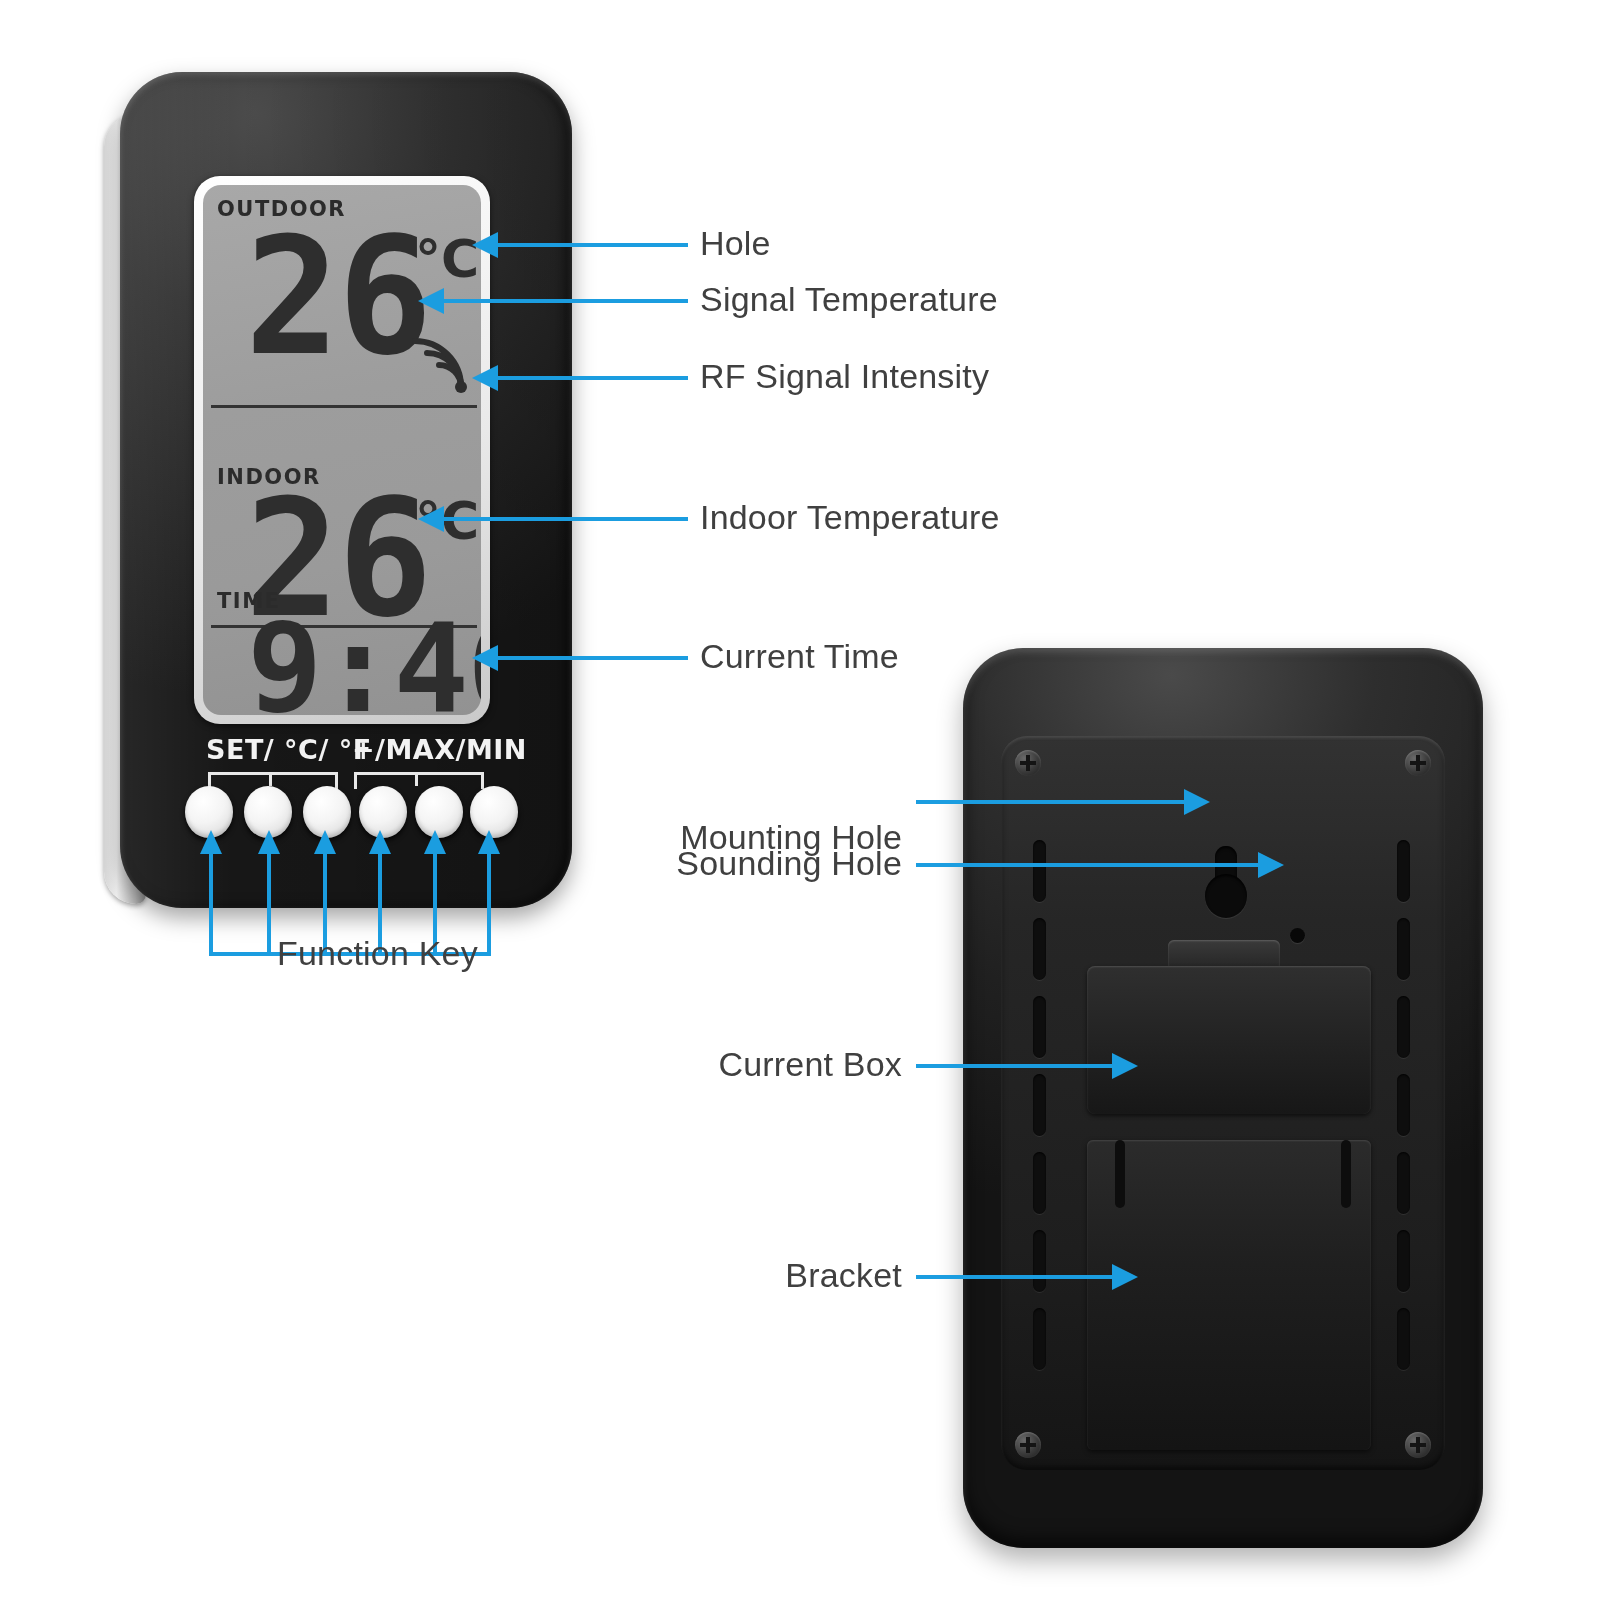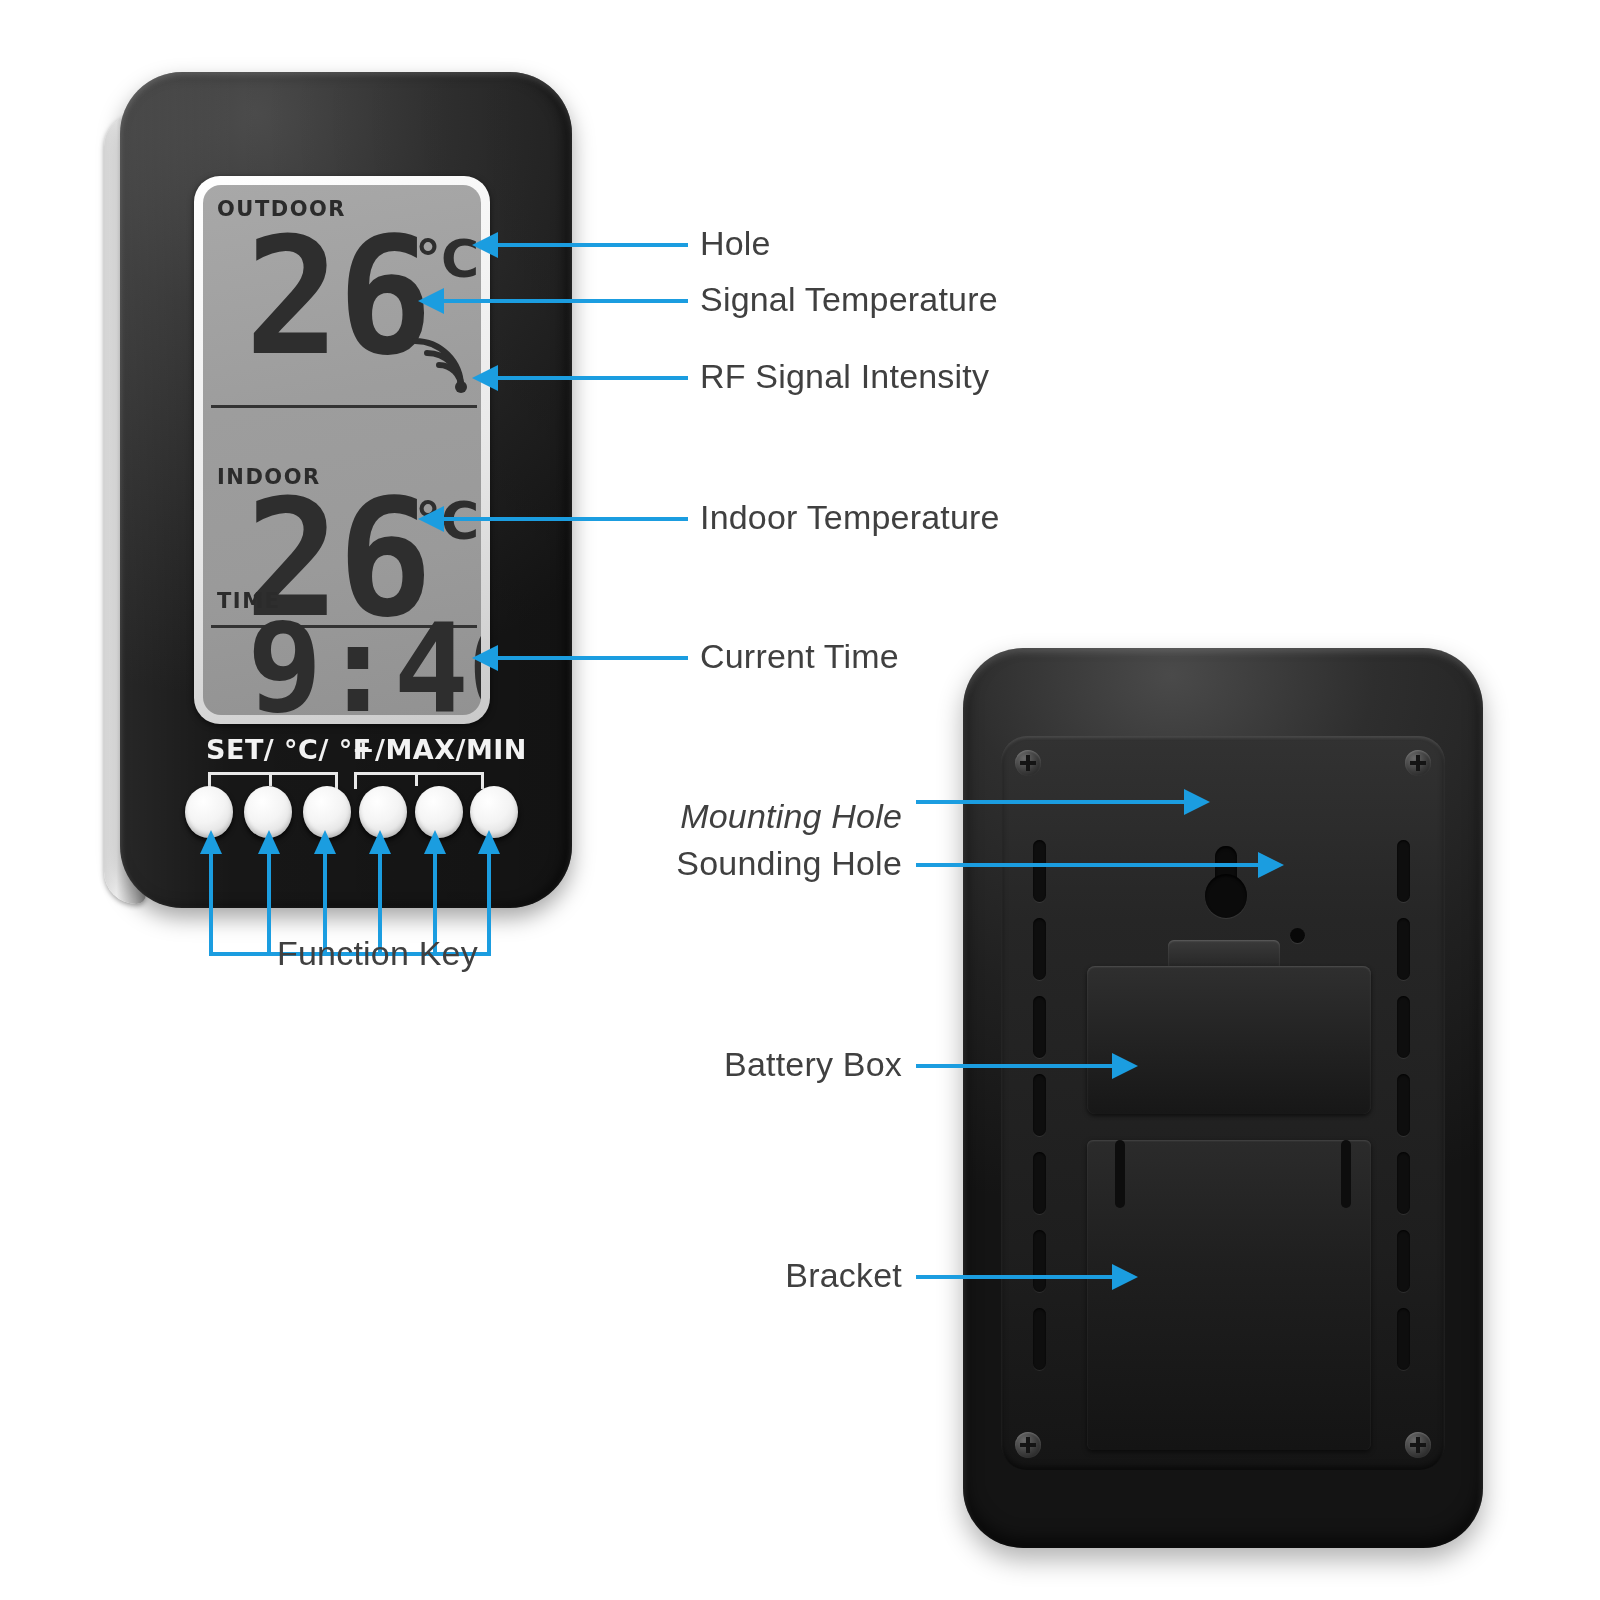--- a/index.html
+++ b/index.html
@@ -434,27 +434,27 @@
   </div>
 
   <div class="batt-tab" style="left:205px; top:292px; width:112px; height:34px;"></div>
   <div class="batt-cover" style="left:124px; top:318px; width:284px; height:148px;"></div>
 
   <div class="bracket" style="left:124px; top:492px; width:284px; height:310px;"></div>
   <div class="bracket-notch" style="left:152px; top:492px; height:68px;"></div>
   <div class="bracket-notch" style="left:378px; top:492px; height:68px;"></div>
 </div>
 
-<div class="callout-label right-align" style="left:672px; top:799px; width:230px;font-style:italic;">Mounting Hole</div>
+<div class="callout-label right-align" style="left:672px; top:820px; width:230px;">Mounting Hole</div>
 <div class="leader" style="left:916px; top:800px; width:268px;"></div>
 <div class="arrow-right" style="left:1184px; top:789px;"></div>
 
 <div class="callout-label right-align" style="left:672px; top:846px; width:230px;">Sounding Hole</div>
 <div class="leader" style="left:916px; top:863px; width:342px;"></div>
 <div class="arrow-right" style="left:1258px; top:852px;"></div>
 
-<div class="callout-label right-align" style="left:718px; top:1047px; width:184px;">Battery Box</div>
+<div class="callout-label right-align" style="left:718px; top:1047px; width:184px;">Current Box</div>
 <div class="leader" style="left:916px; top:1064px; width:196px;"></div>
 <div class="arrow-right" style="left:1112px; top:1053px;"></div>
 
 <div class="callout-label right-align" style="left:750px; top:1258px; width:152px;">Bracket</div>
 <div class="leader" style="left:916px; top:1275px; width:196px;"></div>
 <div class="arrow-right" style="left:1112px; top:1264px;"></div>
 
 </body></html>

